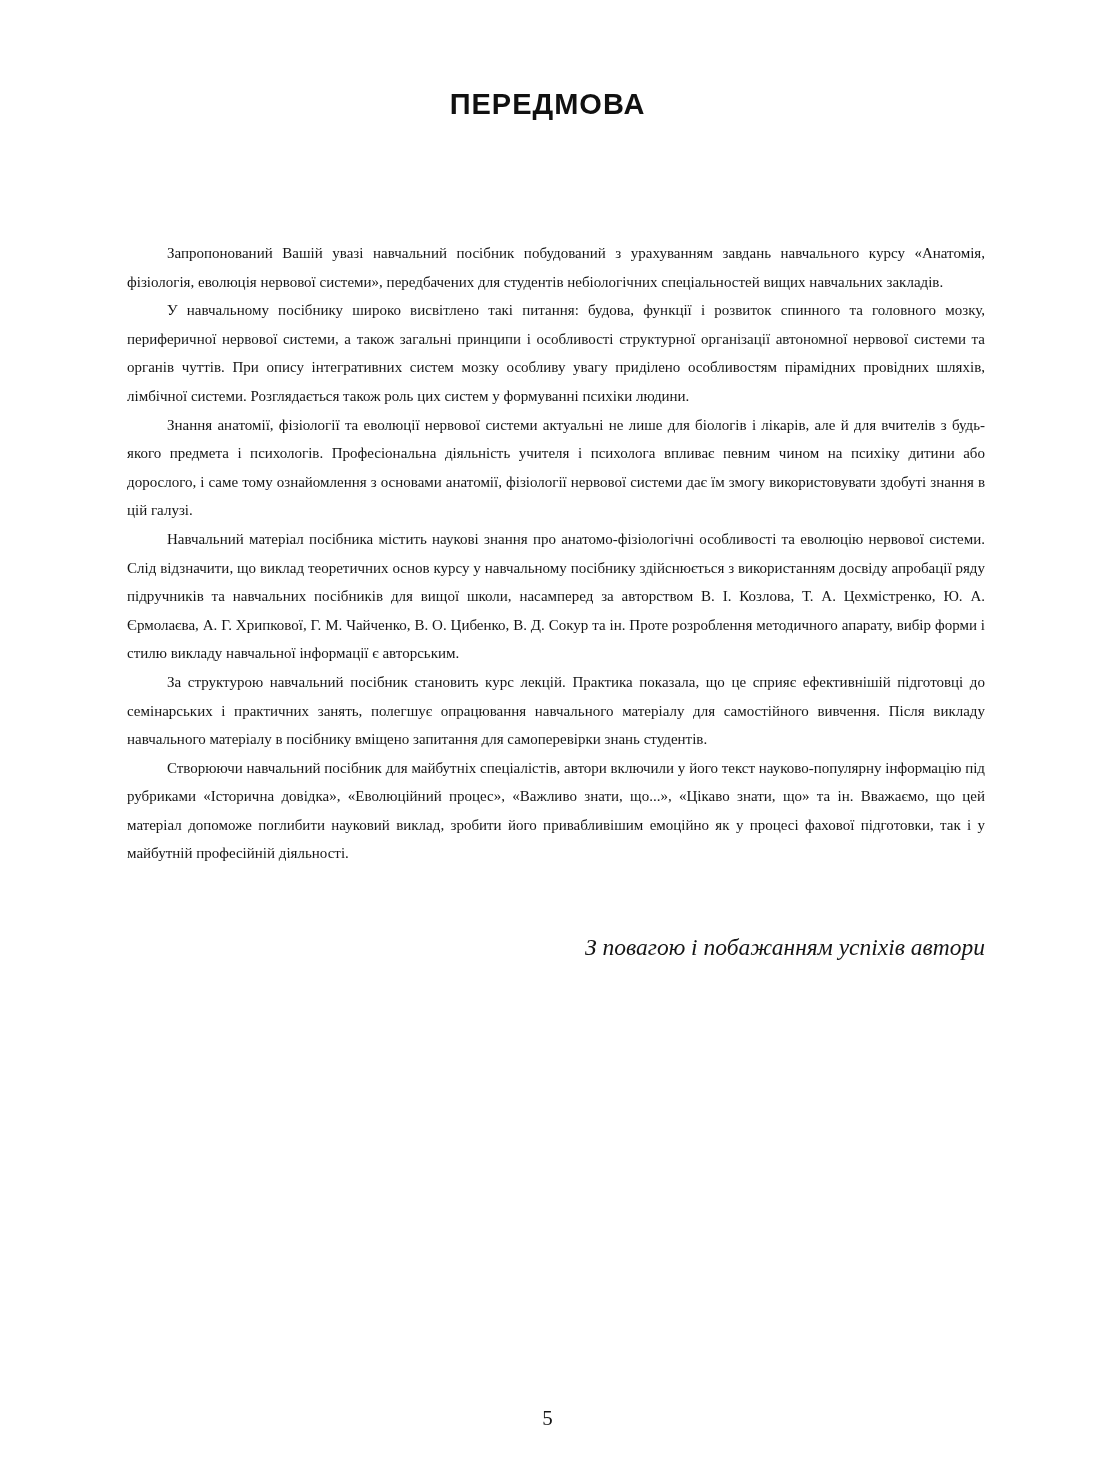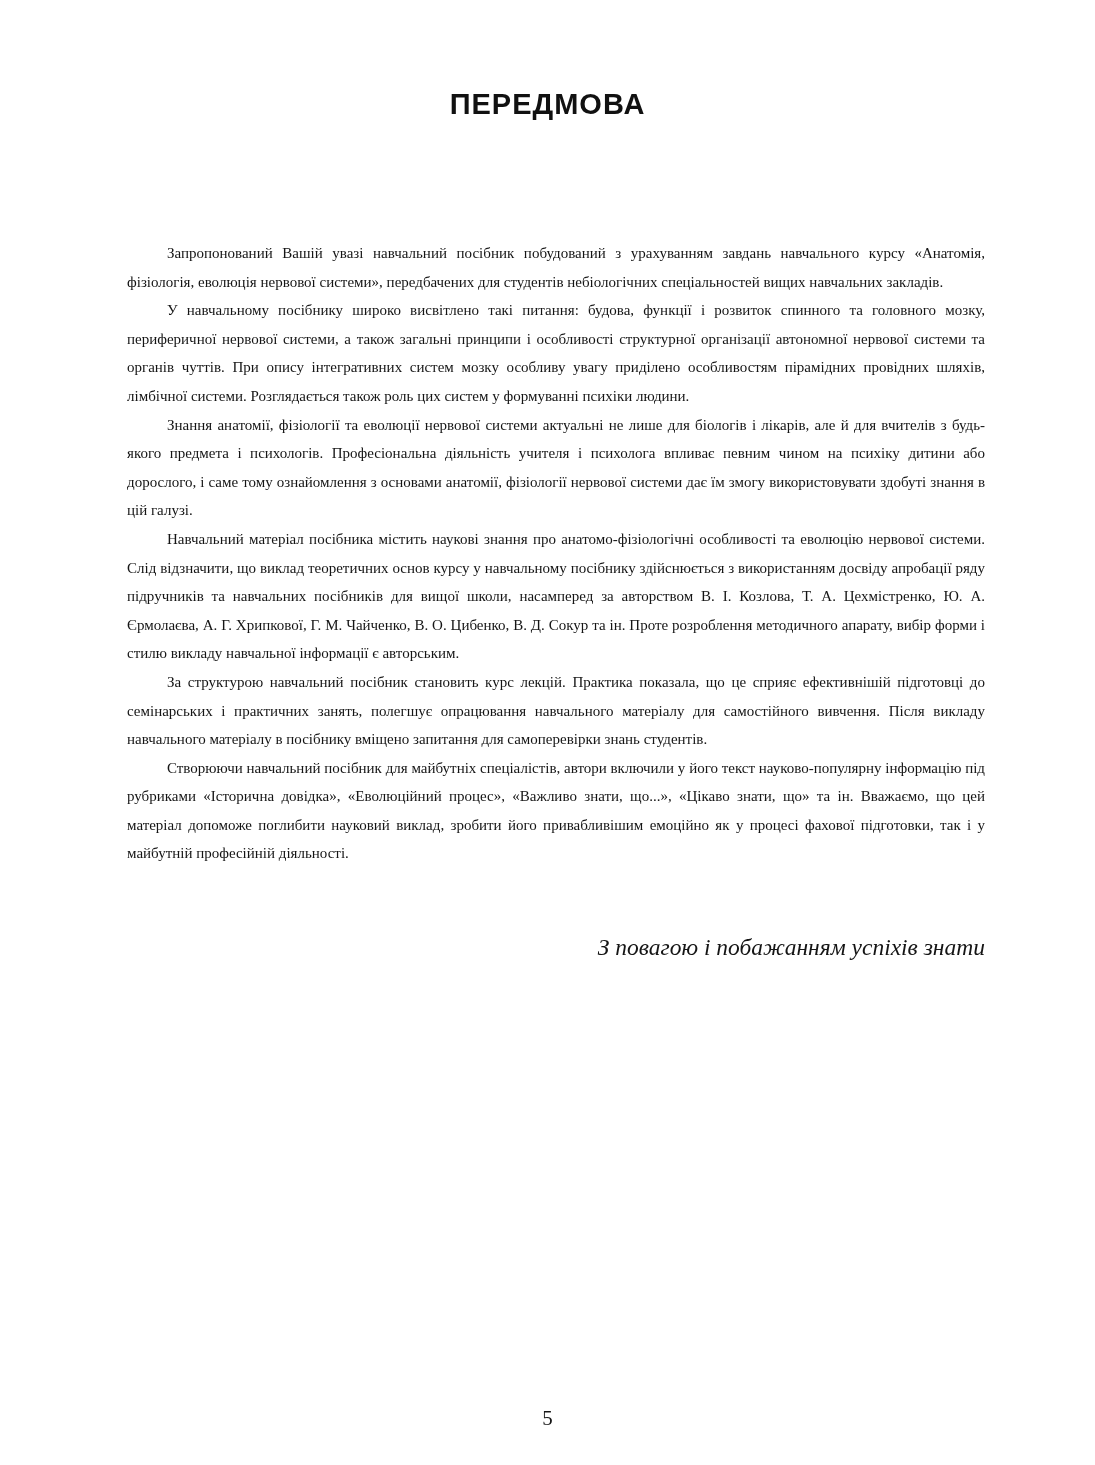--- a/index.html
+++ b/index.html
@@ -72,17 +72,17 @@
 
   <div class="body-text">
     <p>Запропонований Вашій увазі навчальний посібник побудований з урахуванням завдань навчального курсу «Анатомія, фізіологія, еволюція нервової системи», передбачених для студентів небіологічних спеціальностей вищих навчальних закладів.</p>
     <p>У навчальному посібнику широко висвітлено такі питання: будова, функції і розвиток спинного та головного мозку, периферичної нервової системи, а також загальні принципи і особливості структурної організації автономної нервової системи та органів чуттів. При опису інтегративних систем мозку особливу увагу приділено особливостям пірамідних провідних шляхів, лімбічної системи. Розглядається також роль цих систем у формуванні психіки людини.</p>
     <p>Знання анатомії, фізіології та еволюції нервової системи актуальні не лише для біологів і лікарів, але й для вчителів з будь-якого предмета і психологів. Професіональна діяльність учителя і психолога впливає певним чином на психіку дитини або дорослого, і саме тому ознайомлення з основами анатомії, фізіології нервової системи дає їм змогу використовувати здобуті знання в цій галузі.</p>
     <p>Навчальний матеріал посібника містить наукові знання про анатомо-фізіологічні особливості та еволюцію нервової системи. Слід відзначити, що виклад теоретичних основ курсу у навчальному посібнику здійснюється з використанням досвіду апробації ряду підручників та навчальних посібників для вищої школи, насамперед за авторством В. І. Козлова, Т. А. Цехмістренко, Ю. А. Єрмолаєва, А. Г. Хрипкової, Г. М. Чайченко, В. О. Цибенко, В. Д. Сокур та ін. Проте розроблення методичного апарату, вибір форми і стилю викладу навчальної інформації є авторським.</p>
     <p>За структурою навчальний посібник становить курс лекцій. Практика показала, що це сприяє ефективнішій підготовці до семінарських і практичних занять, полегшує опрацювання навчального матеріалу для самостійного вивчення. Після викладу навчального матеріалу в посібнику вміщено запитання для самоперевірки знань студентів.</p>
     <p>Створюючи навчальний посібник для майбутніх спеціалістів, автори включили у його текст науково-популярну інформацію під рубриками «Історична довідка», «Еволюційний процес», «Важливо знати, що...», «Цікаво знати, що» та ін. Вважаємо, що цей матеріал допоможе поглибити науковий виклад, зробити його привабливішим емоційно як у процесі фахової підготовки, так і у майбутній професійній діяльності.</p>
   </div>
 
-  <div class="signature">З повагою і побажанням успіхів знати</div>
+  <div class="signature">З повагою і побажанням успіхів автори</div>
 
   <div class="page-number">5</div>
 
 </div>
 
 </body></html>

